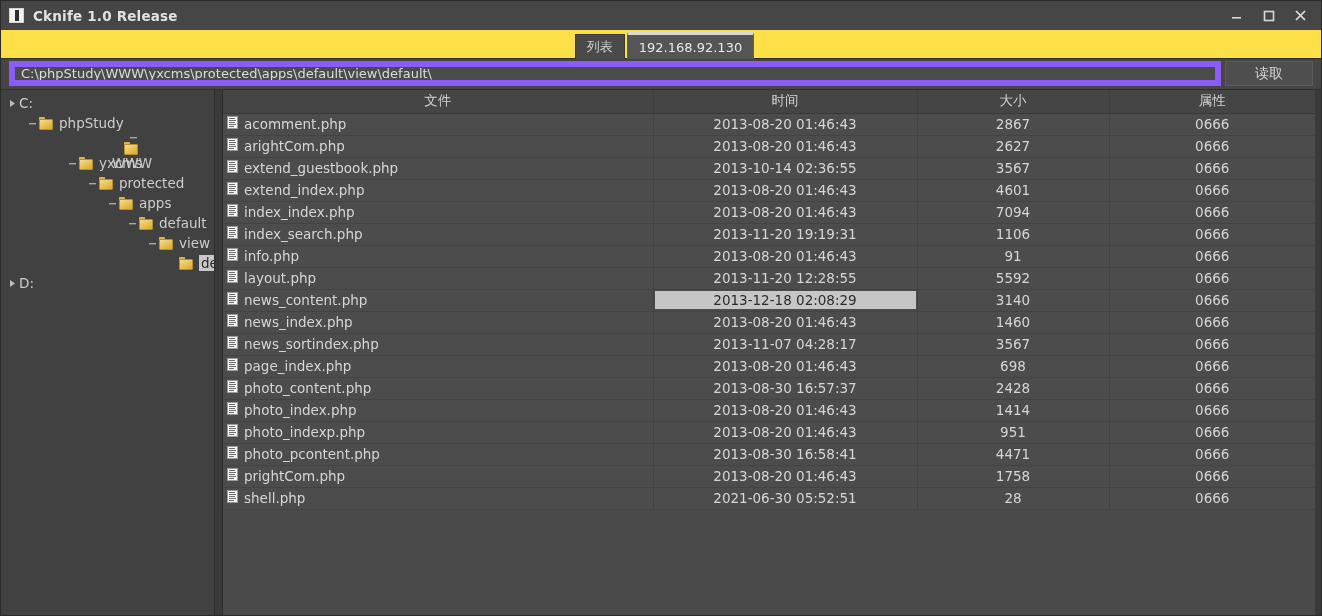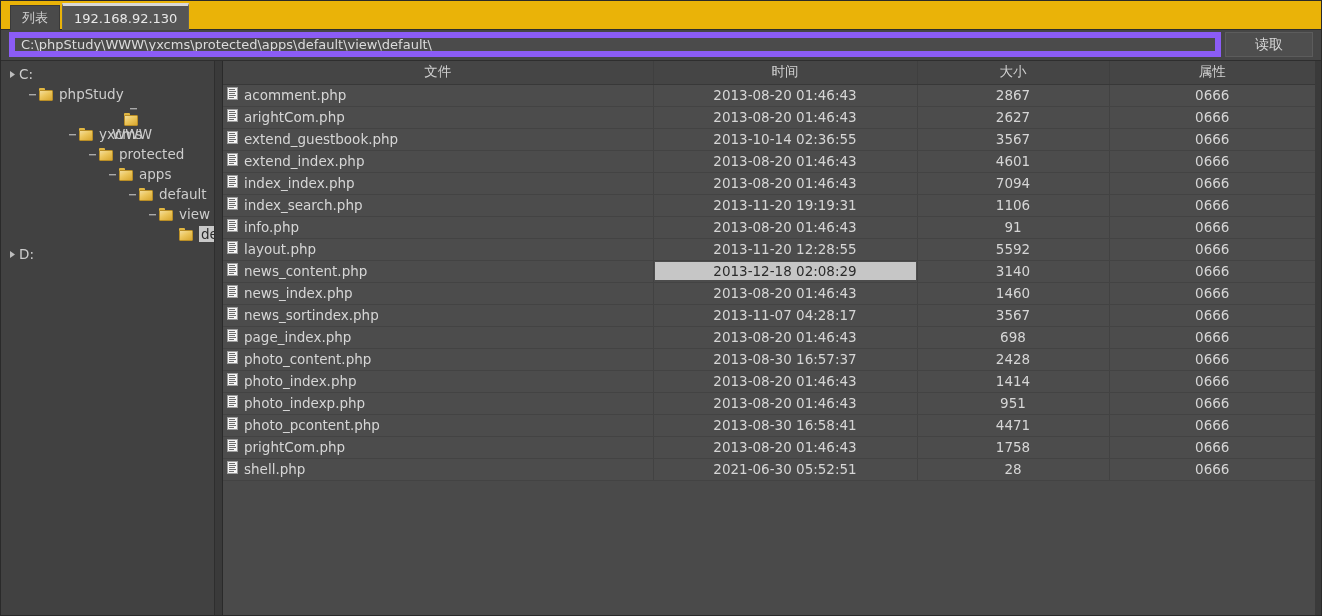--- a/index.html
+++ b/index.html
@@ -44,24 +44,25 @@
   .win-btn {
     width: 30px; height: 26px;
     display: flex; align-items: center; justify-content: center;
     color: #d9d9d9;
   }
   .win-btn svg { display: block; }
 
   
   .tabstrip {
     height: 29px; flex: none;
-    background: #eab308;
+    background: #fde047;
     display: flex; align-items: flex-end;
     padding-left: 9px;
     position: relative;
+    justify-content: center;
   }
   .tabstrip:after {
     content: ""; position: absolute; left: 0; right: 0; bottom: 0;
     height: 1px; background: #2e2e2e;
   }
   .tab {
     height: 25px;
     padding: 0 11px;
     display: flex; align-items: center;
     font-size: 13px; color: #cfcfcf;
@@ -215,20 +216,43 @@
   .ficon i:nth-child(4){ width: 100%; }
   .ficon i:nth-child(5){ width: 70%; }
   .fname { overflow: hidden; text-overflow: ellipsis; }
   .filler { flex: 1 1 auto; background: #4a4a4a; }
 </style>
 </head>
 <body>
 
 <div class="app">
 
+  <div class="titlebar">
+    <div class="title-icon">
+        <i></i>
+      </div>
+    <div class="title-text">Cknife 1.0 Release</div>
+    <div class="win-ctrls">
+      <div class="win-btn">
+        <svg width="13" height="13" viewBox="0 0 13 13">
+            <rect x="2" y="8" width="9" height="1.6" fill="#d9d9d9"></rect>
+          </svg>
+      </div>
+      <div class="win-btn">
+        <svg width="13" height="13" viewBox="0 0 13 13">
+            <rect x="2.5" y="2.5" width="9" height="9" fill="none" stroke="#d9d9d9" stroke-width="1.6"></rect>
+          </svg>
+      </div>
+      <div class="win-btn">
+        <svg width="15" height="15" viewBox="0 0 15 15">
+            <path d="M3 3 L12 12 M12 3 L3 12" stroke="#e0e0e0" stroke-width="1.7" fill="none"></path>
+          </svg>
+      </div>
+    </div>
+  </div>
 
   <div class="tabstrip">
     <div class="tab">列表</div>
     <div class="tab active">192.168.92.130</div>
   </div>
 
   <div class="pathrow">
     <input class="path-input" type="text" spellcheck="false" value="C:\phpStudy\WWW\yxcms\protected\apps\default\view\default\" style="">
     <div class="read-btn">读取</div>
   </div>

